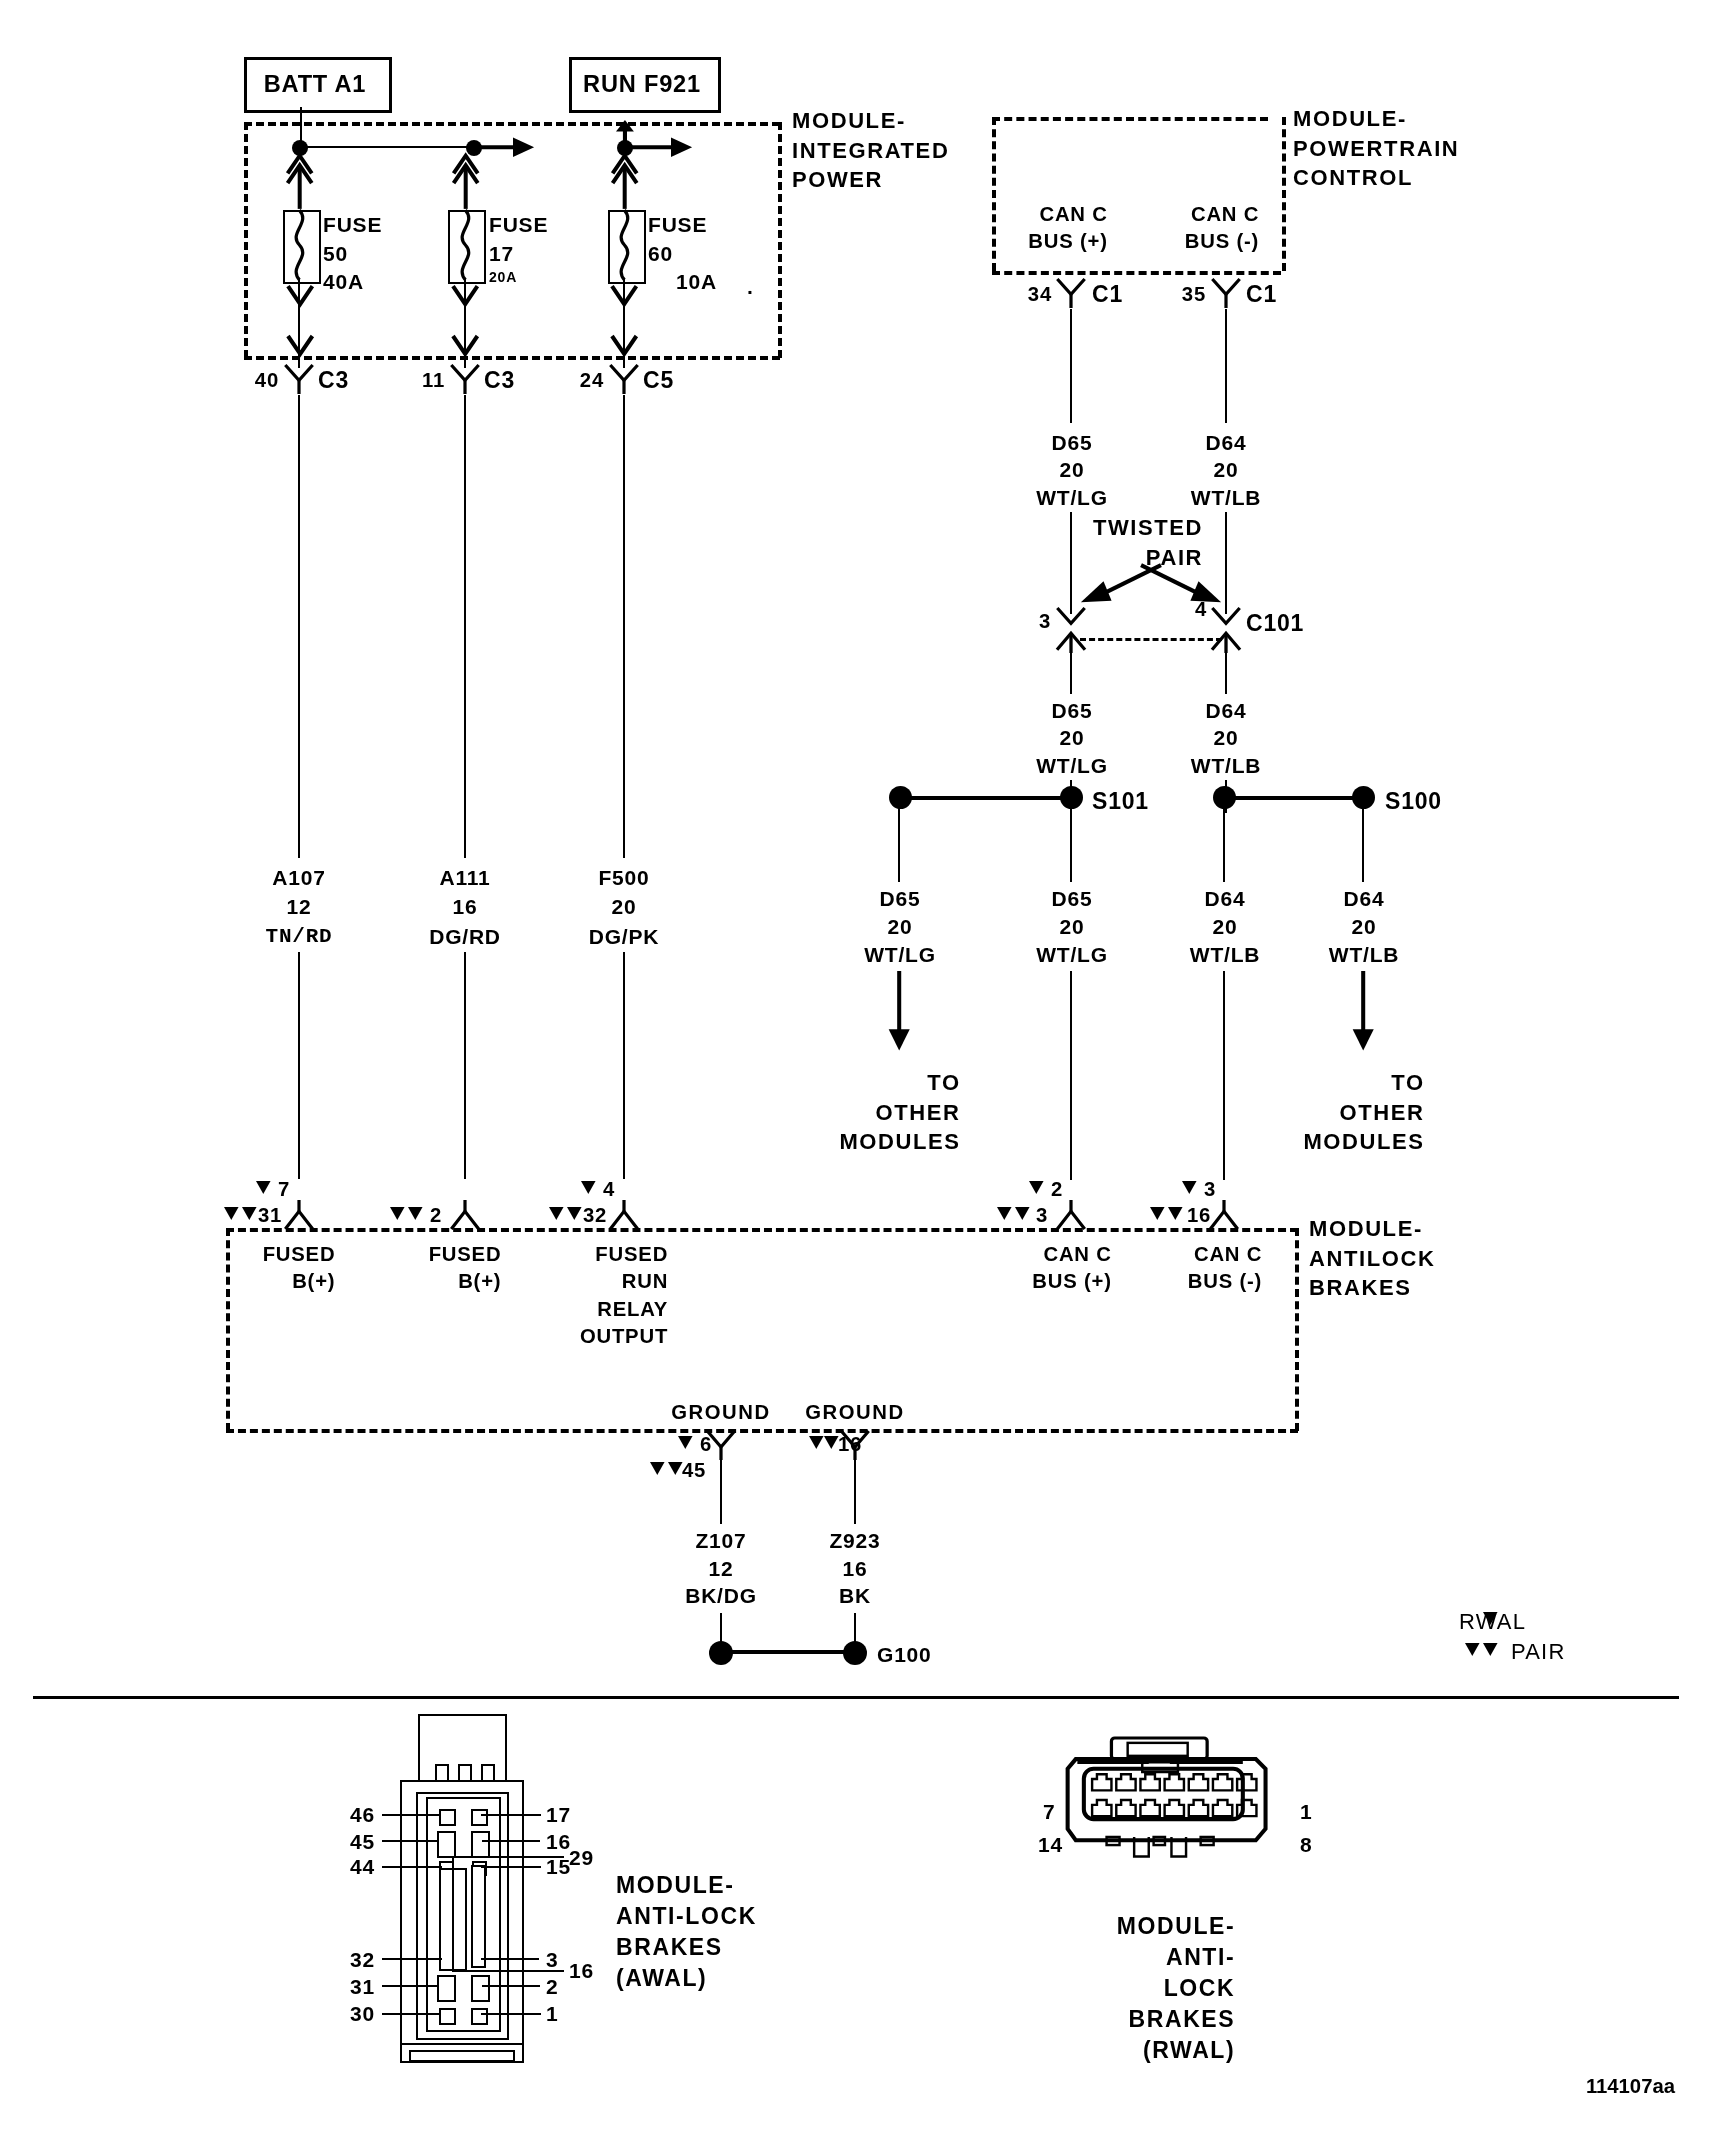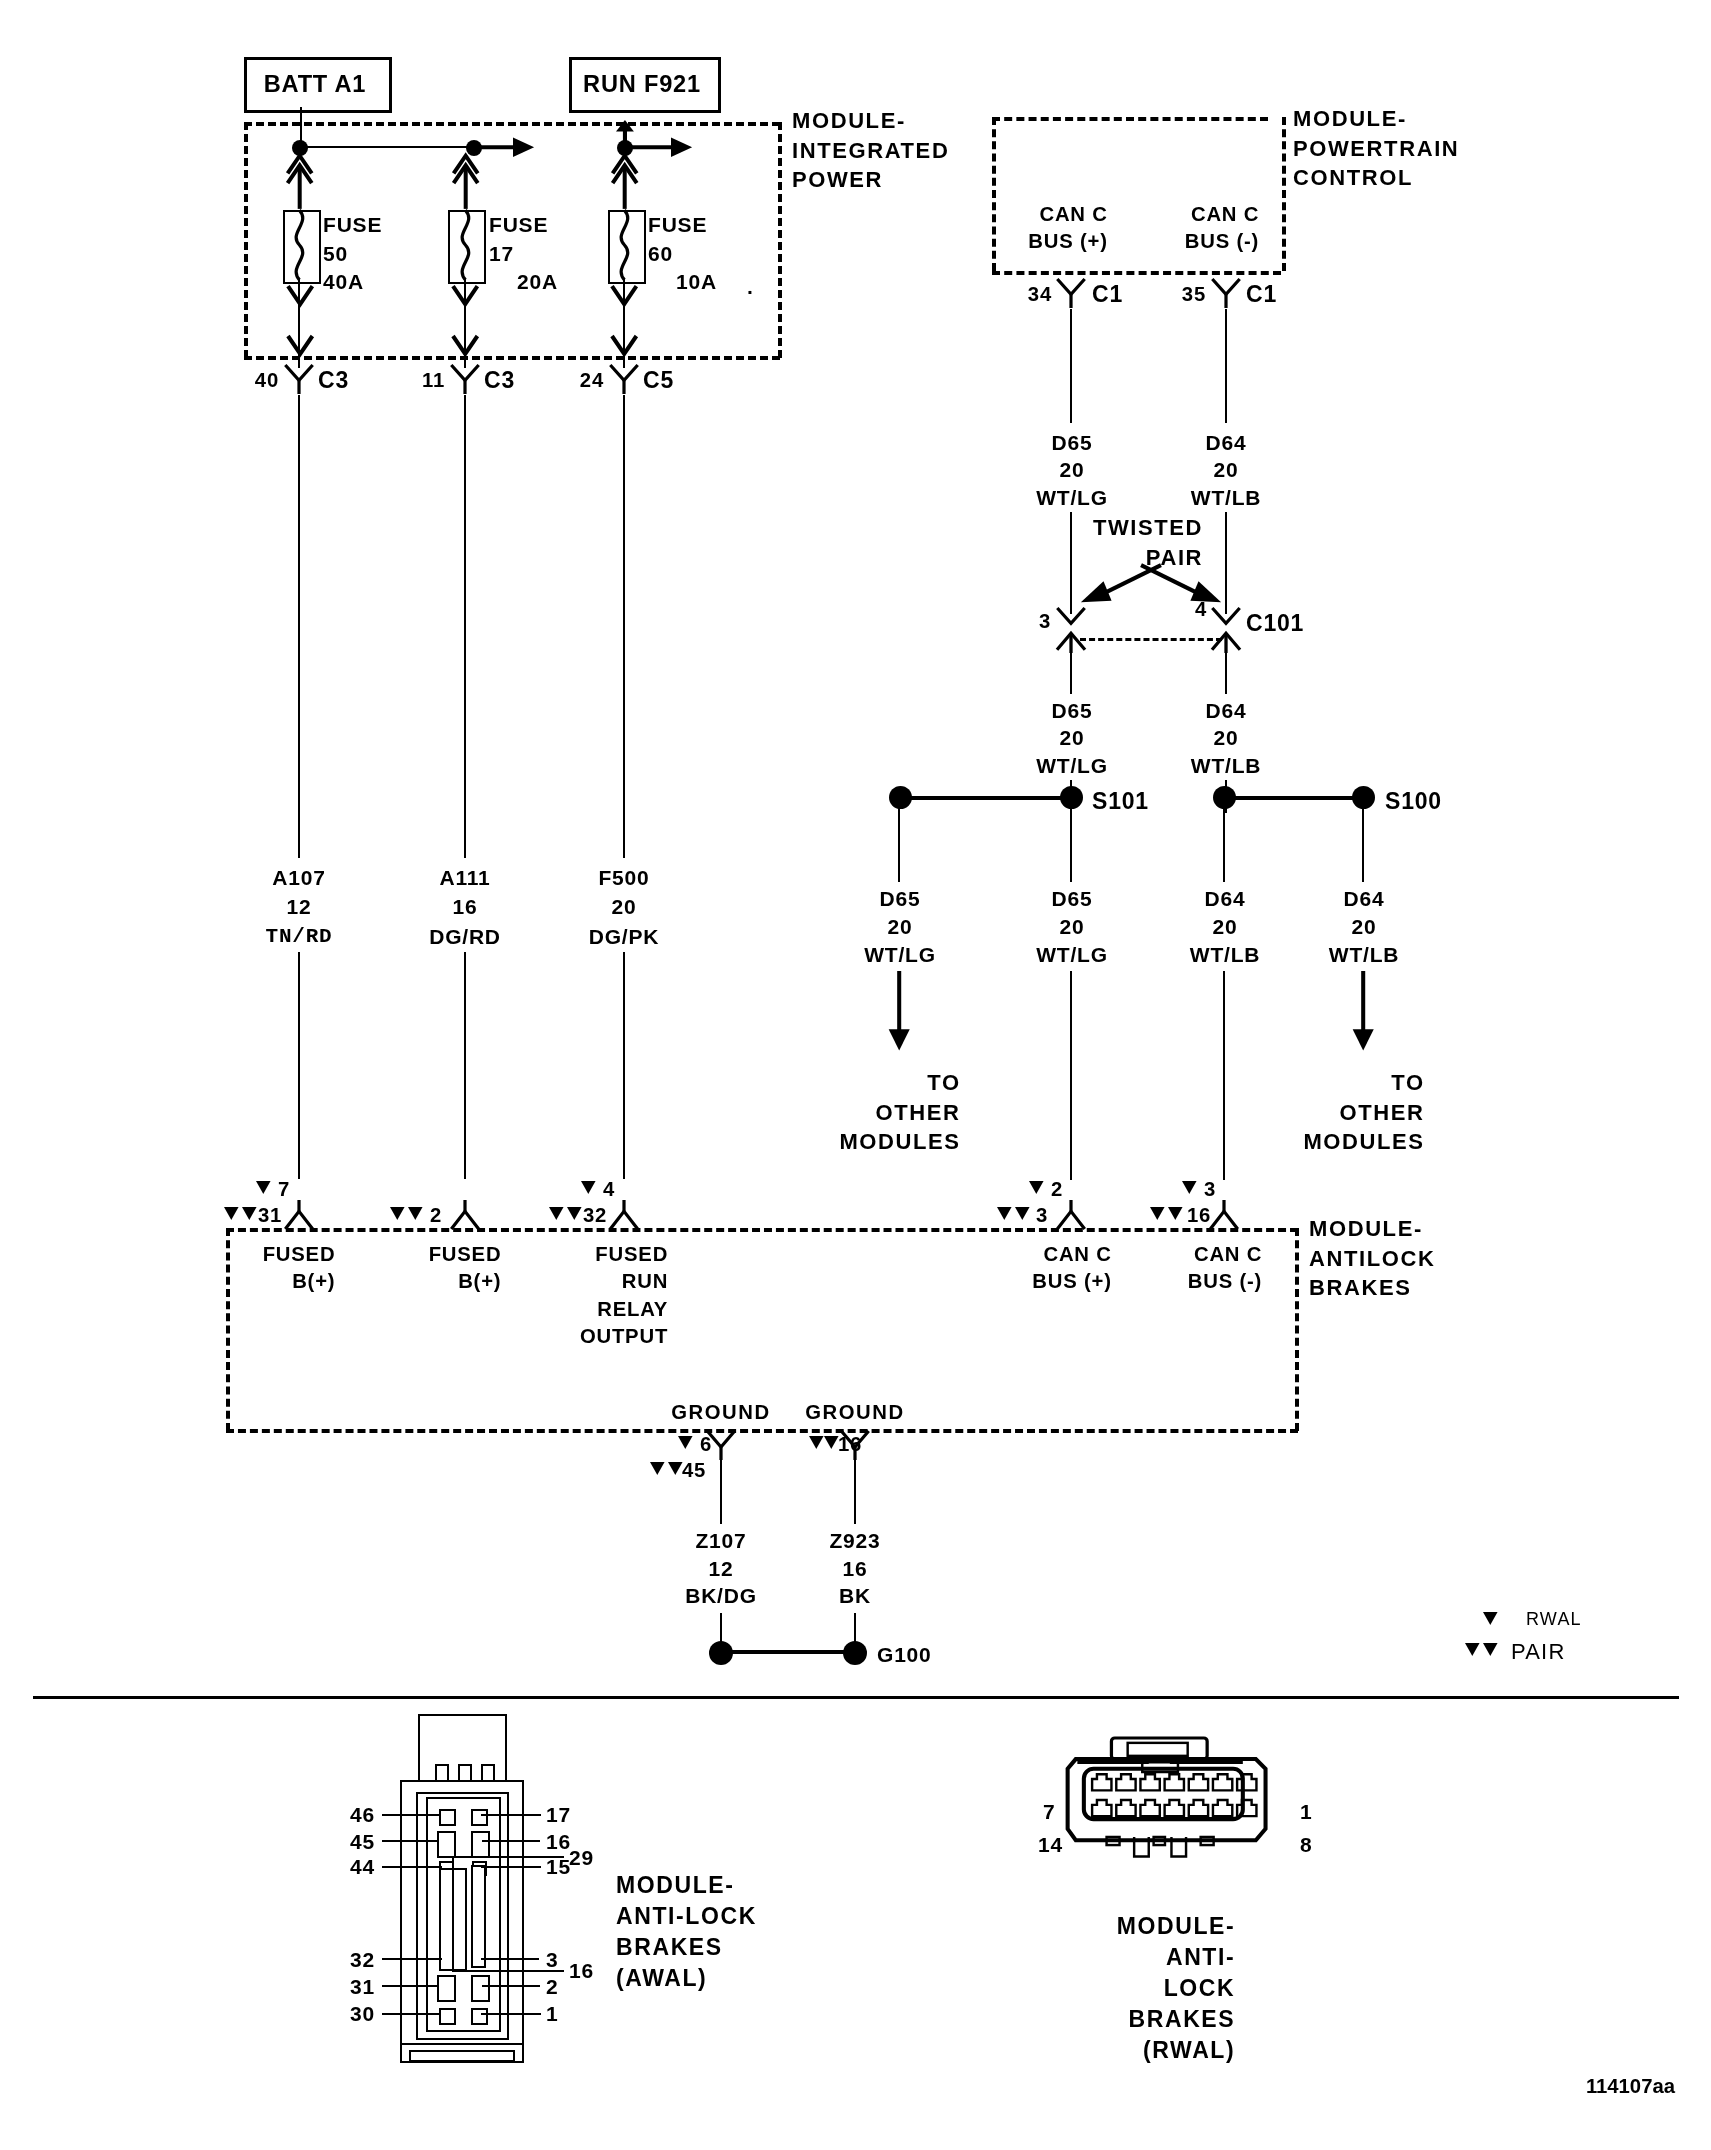--- a/index.html
+++ b/index.html
@@ -83,21 +83,21 @@
     <path d="M17,68 L17,16" stroke="#000" stroke-width="5" fill="none"></path>
     <path d="M2,36 L17,14 L32,36" stroke="#000" stroke-width="5" fill="none"></path>
     <path d="M2,24 L17,2 L32,24" stroke="#000" stroke-width="5" fill="none"></path>
   </svg>
   <div class="fusebox" style="left:448px;top:210px;width:34px;height:70px;"></div>
   <svg style="left:450px;top:210px;width:32.5px;height:70px;" viewBox="0 0 40 86" width="32.5" height="70">
     <path d="M19,0 C 33,16 5,28 19,43 C 33,58 5,70 19,86" stroke="#000" stroke-width="4" fill="none"></path>
   </svg>
   <div class="t" style="left:489px;top:211px;font-size:21px;">FUSE</div>
   <div class="t" style="left:489px;top:240px;font-size:21px;">17</div>
-  <div class="t" style="left:489px;top:268px;font-size:21px;margin-left:28px;">20A</div>
+  <div class="t" style="left:489px;top:268px;font-size:14px;">20A</div>
   <div class="vline" style="left:464px;top:279px;height:89px;"></div>
   <svg style="left:453px;top:286px;width:24.4px;height:28px;" viewBox="0 0 30 34" width="24.4" height="28">
     <path d="M0,0 L15,22 L30,0" stroke="#000" stroke-width="5" fill="none"></path>
   </svg>
   <svg style="left:453px;top:336px;width:24.4px;height:24.4px;" viewBox="0 0 30 30" width="24.4" height="24.4">
     <path d="M0,0 L15,22 L30,0" stroke="#000" stroke-width="5" fill="none"></path>
   </svg>
 
   <svg style="left:611px;top:154px;width:29px;height:55px;" viewBox="0 0 36 68" width="29" height="55">
     <path d="M17,68 L17,16" stroke="#000" stroke-width="5" fill="none"></path>
@@ -409,21 +409,21 @@
   <div class="vline" style="left:854px;top:1613px;height:36px;"></div>
 
   <div class="dot" style="left:709px;top:1641px;width:24.4px;height:24.4px;"></div>
   <div class="hline thickh" style="left:723px;top:1650px;width:138px;"></div>
   <div class="dot" style="left:843px;top:1641px;width:24.4px;height:24.4px;"></div>
   <div class="t" style="left:877px;top:1641px;font-size:21px;">G100</div>
 
   <svg style="left:1483px;top:1612px;width:16.2px;height:14.6px;" viewBox="0 0 20 18" width="16.2" height="14.6">
     <path d="M0,0 L18,0 L9,16 Z" fill="#000"></path>
   </svg>
-  <div class="t thin" style="left:1526px;top:1607px;font-size:18px;">RWAL</div>
+  <div class="t thin" style="left:1459px;top:1607px;font-size:22px;">RWAL</div>
   <svg style="left:1465px;top:1643px;width:16.2px;height:14.6px;" viewBox="0 0 20 18" width="16.2" height="14.6">
     <path d="M0,0 L18,0 L9,16 Z" fill="#000"></path>
   </svg>
   <svg style="left:1483px;top:1643px;width:16.2px;height:14.6px;" viewBox="0 0 20 18" width="16.2" height="14.6">
     <path d="M0,0 L18,0 L9,16 Z" fill="#000"></path>
   </svg>
   <div class="t thin" style="left:1511px;top:1637px;font-size:22px;">PAIR</div>
 
   <div class="sep" style="left:32.5px;top:1696px;width:1646px;"></div>
 

